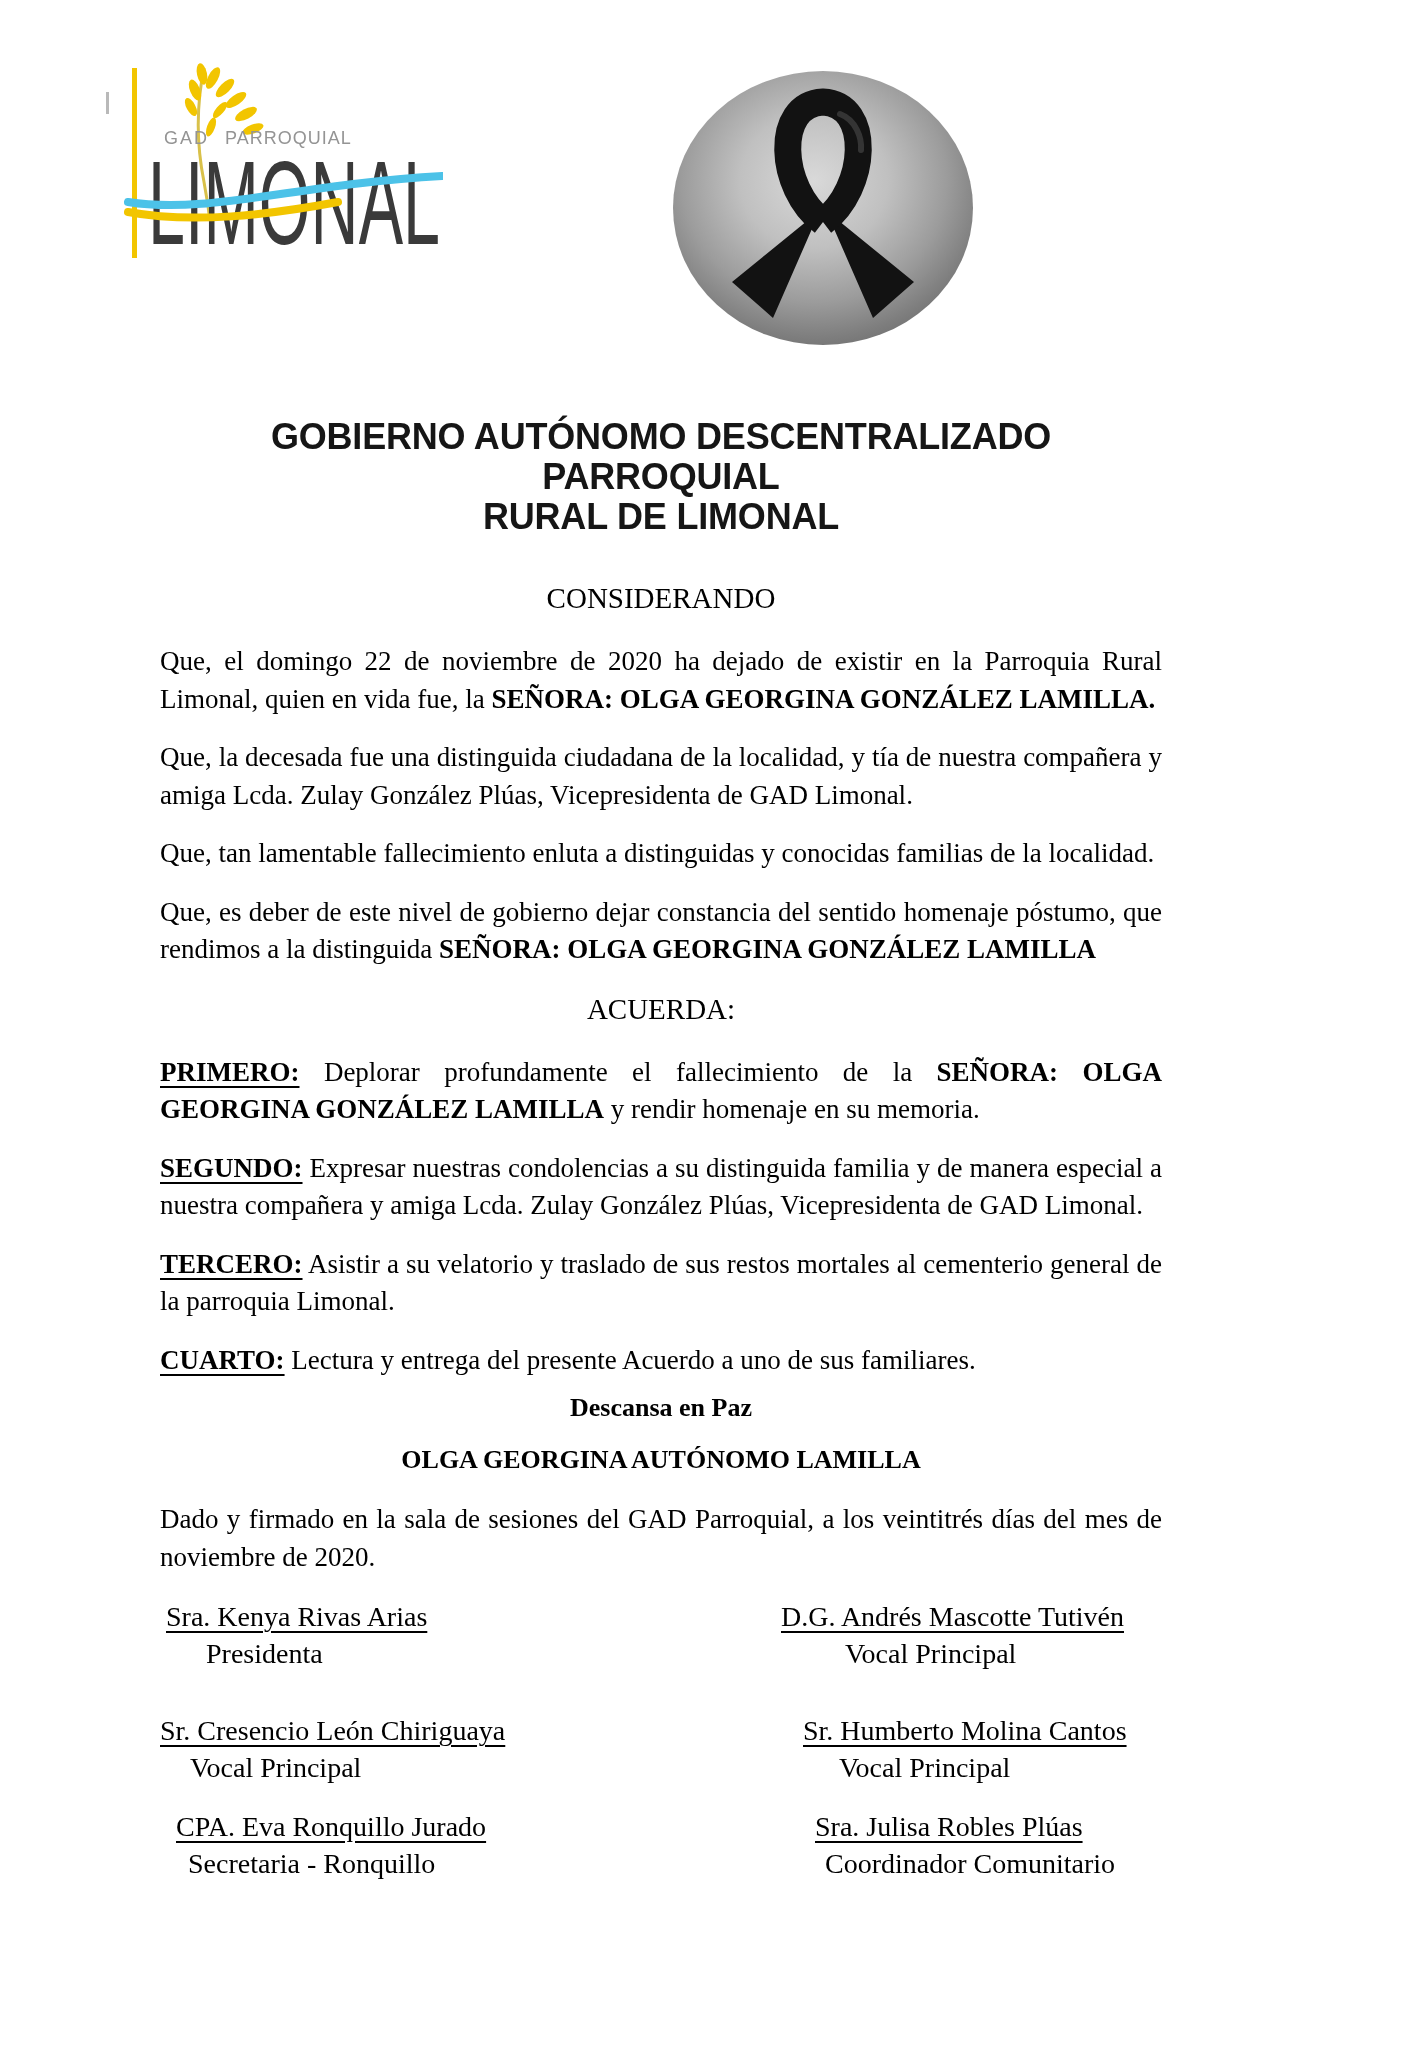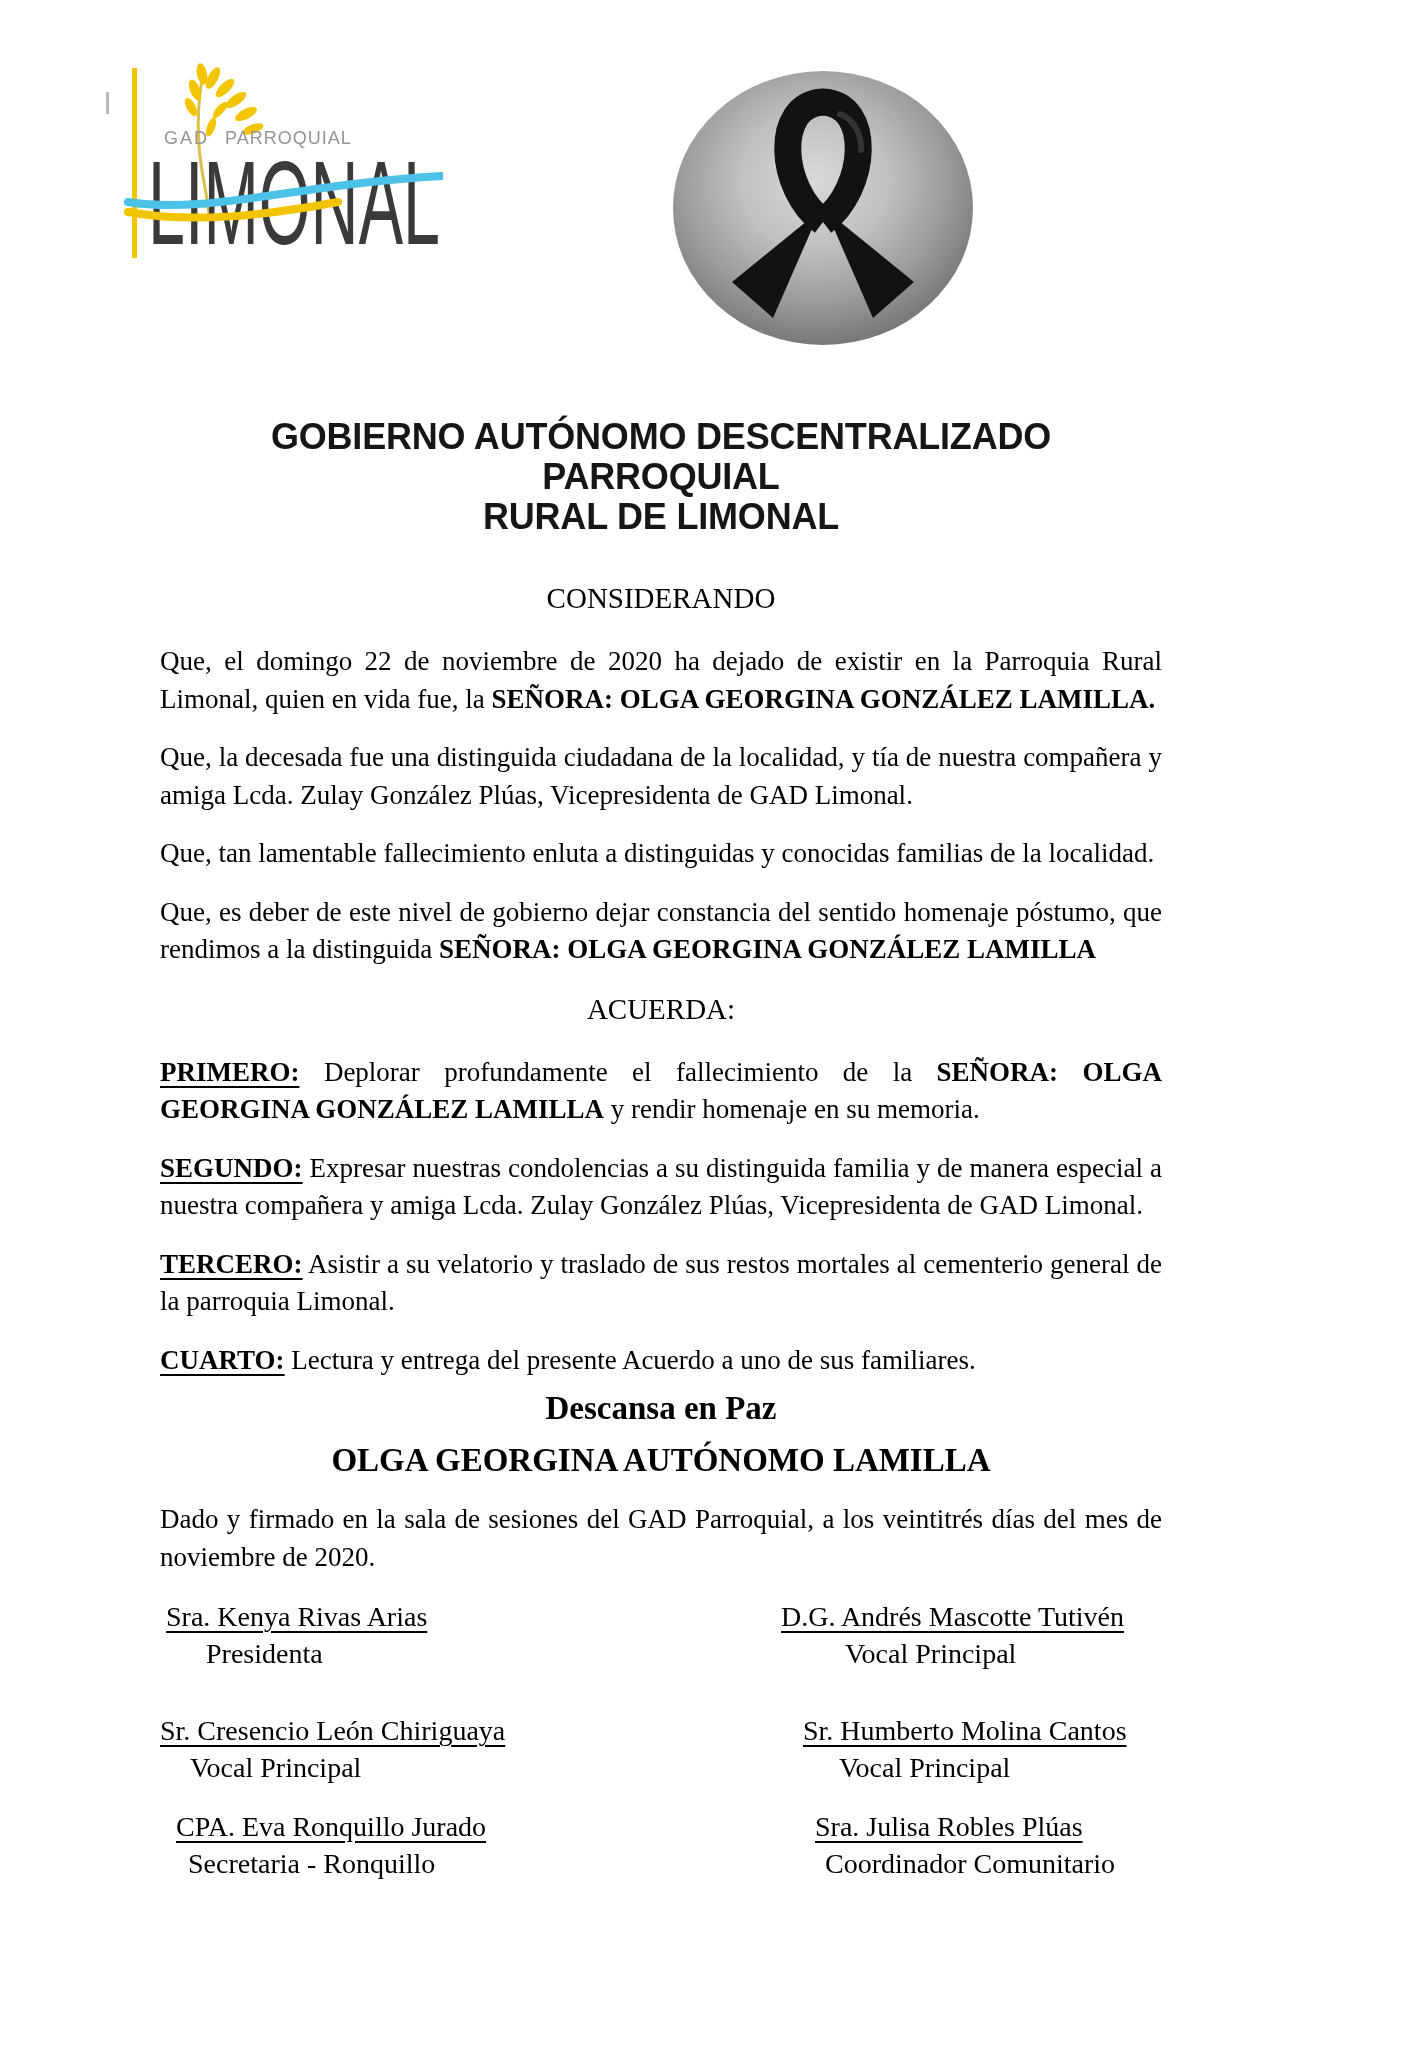--- a/index.html
+++ b/index.html
@@ -50,21 +50,21 @@
   }
   .para b{font-weight:700;}
   .item-label{
     font-weight:700;
     text-decoration:underline;
     text-decoration-thickness:2px;
     text-underline-offset:5px;
   }
   .center-bold{
     font-weight:700;
-    font-size:33px;
+    font-size:26px;
     line-height:38px;
     text-align:center;
     margin:0;
   }
   #rest-in-peace{margin:10px 0 0;}
   #deceased-name{margin:14px 0 0;}
   #closing-para{margin:22px 0 0;}
   
   .signatures{
     display:grid;

